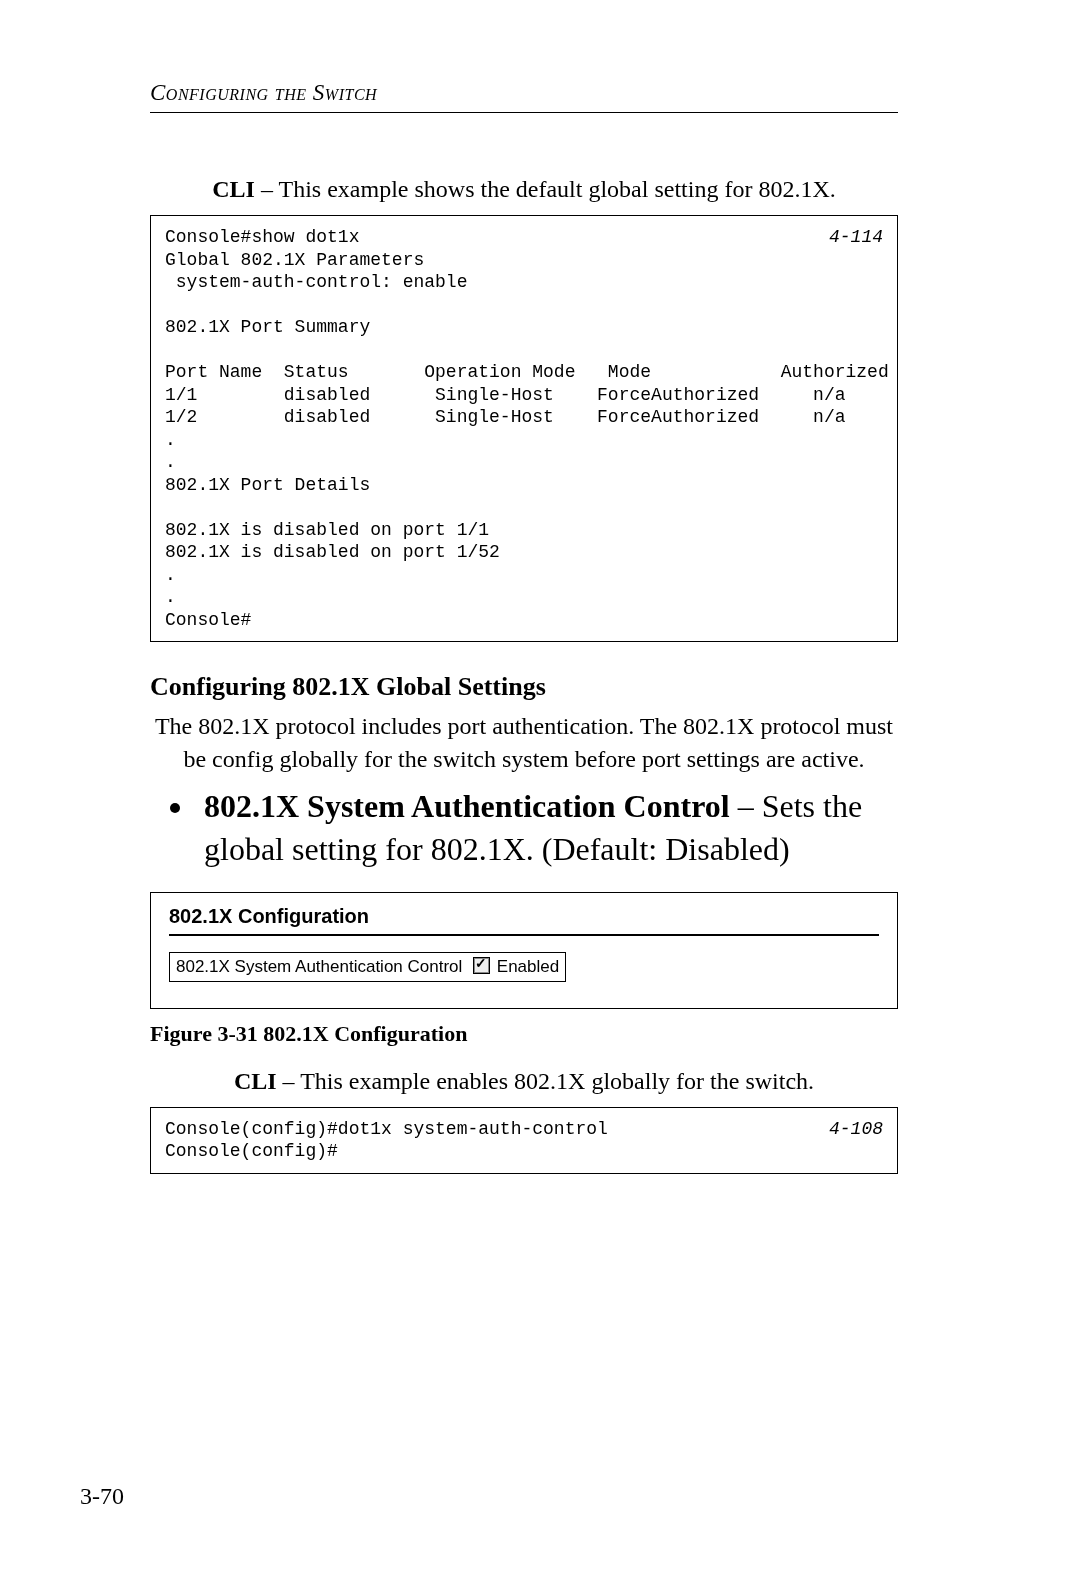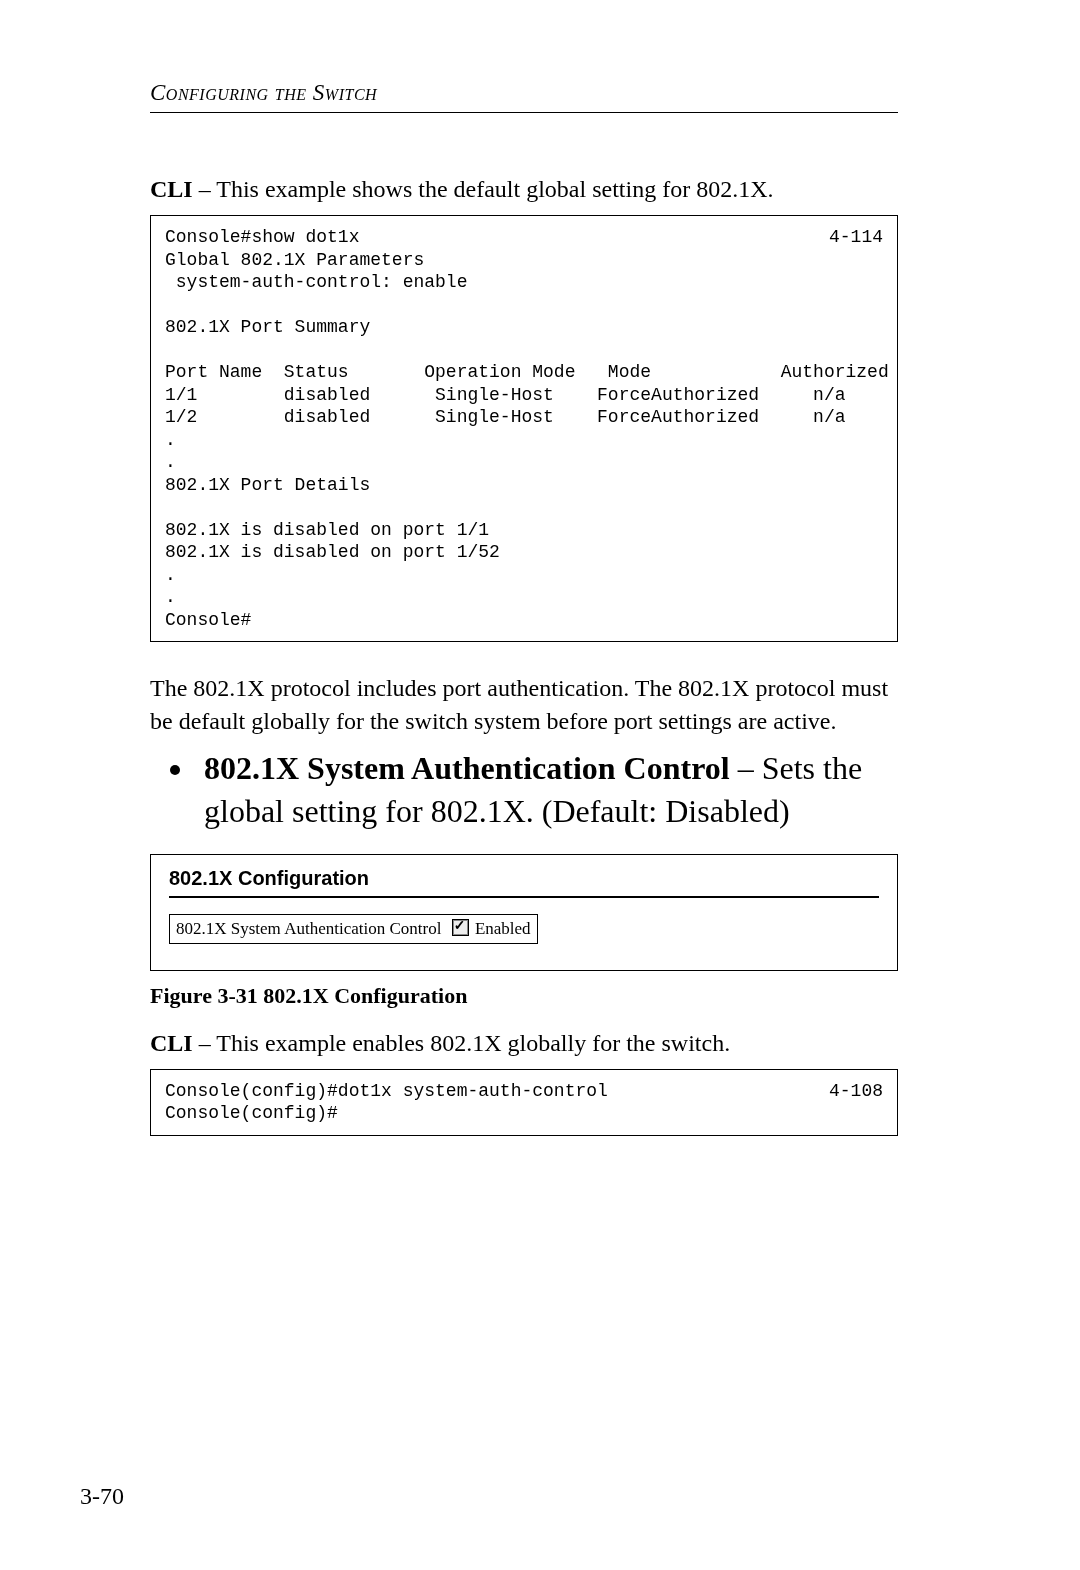--- a/index.html
+++ b/index.html
@@ -25,39 +25,41 @@
   }
   .head-rule {
     border: 0;
     border-top: 1.5px solid #000;
     margin: 0 0 60px 0;
   }
   .body-text {
     font-size: 24px;
     line-height: 1.35;
     margin: 0 0 10px 0;
+    text-align: center;
   }
   .lead-bold {
     font-weight: bold;
   }
   .cli-box {
     border: 1.5px solid #000;
     padding: 10px 14px;
     font-family: "Courier New", monospace;
     font-size: 18px;
     line-height: 1.25;
     white-space: pre;
     position: relative;
     margin: 10px 0 30px 0;
     overflow: hidden;
   }
   .cli-ref {
     position: absolute;
     right: 14px;
     top: 10px;
+    font-style: italic;
   }
   .h2 {
     font-size: 26px;
     font-weight: bold;
     margin: 10px 0 8px 0;
   }
   ul.bullets {
     margin: 4px 0 20px 0;
     padding-left: 46px;
     font-size: 32px;
@@ -79,21 +81,21 @@
     margin-bottom: 6px;
   }
   .fig-rule {
     border: 0;
     border-top: 2px solid #000;
     margin: 0 0 16px 0;
   }
   .fig-control {
     display: inline-block;
     border: 1px solid #000;
-    font-family: Liberation Serif, serif;
+    font-family: Liberation Sans, sans-serif;
     font-size: 17px;
     padding: 4px 6px;
   }
   .fig-control .chk {
     display: inline-block;
     width: 15px;
     height: 15px;
     border: 1px solid #000;
     box-shadow: inset 0 0 0 1px #888;
     vertical-align: -2px;
@@ -147,21 +149,22 @@
 .
 .
 802.1X Port Details
 
 802.1X is disabled on port 1/1
 802.1X is disabled on port 1/52
 .
 .
 Console#</span></div>
 
-  <p class="body-text">The 802.1X protocol includes port authentication. The 802.1X protocol must be default globally for the switch system before port settings are active.</p>
+  <div class="h2">Configuring 802.1X Global Settings</div>
+  <p class="body-text">The 802.1X protocol includes port authentication. The 802.1X protocol must be config globally for the switch system before port settings are active.</p>
 
   <ul class="bullets">
     <li>
       <span class="lead-bold">802.1X System Authentication Control</span><span> – Sets the global setting for 802.1X. (Default: Disabled)</span>
     </li>
   </ul>
 
 
   <div class="fig-box">
     <div class="fig-title">802.1X Configuration</div>

